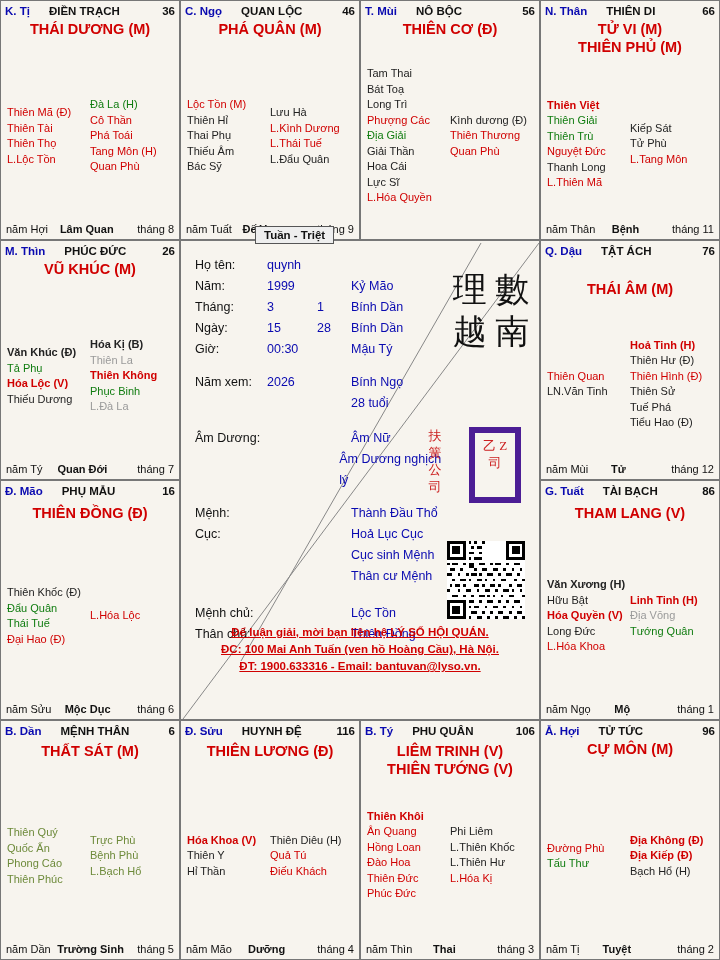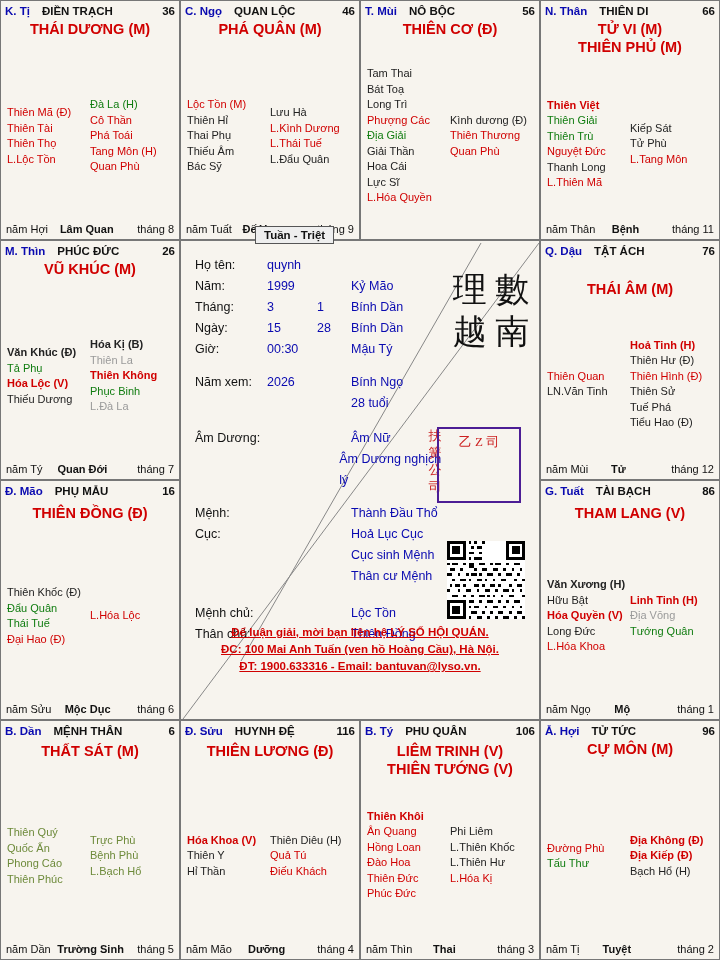--- a/index.html
+++ b/index.html
@@ -36,21 +36,21 @@
     white-space: nowrap;
   }
   
   .hdr {
     position:absolute; top:2px; left:0; right:0; height:16px;
     font-size: 11.5px;
     padding: 0 4px;
     display:flex; align-items:center;
   }
   .hdr .branch { color:#0a0ab0; font-weight:bold; }
-  .hdr .pname { color:#111; font-weight:bold; margin-left:12px; }
+  .hdr .pname { color:#111; font-weight:bold; margin-left:19px; }
   .hdr .num { margin-left:auto; color:#111; font-weight:bold; }
   .cung-name {
     position:absolute; top:20px; left:0; right:0;
     text-align:center; font-size: 14.5px; font-weight:bold; color:#d00000;
   }
   .cung-name2 {
     position:absolute; top:38px; left:0; right:0;
     text-align:center; font-size: 14.5px; font-weight:bold; color:#d00000;
   }
   .stars {
@@ -96,21 +96,21 @@
   .info-v3 { }
   .bigname {
     position:absolute; right:6px; top:28px;
     width: 84px;
     font-family: "Liberation Serif", serif;
     font-size: 34px; color:#111; line-height: 42px; text-align:center;
     z-index:3;
   }
   .seal {
     position:absolute; right:18px; top:186px;
-    width:84px; height:76px; border:2px solid #4c1d95;
+    width:52px; height:76px; border:6px solid #4c1d95;
     color:#cc2020; font-family:"Liberation Serif", serif;
     font-size:13px; line-height:17px; text-align:center;
     padding-top:4px;
     z-index:3;
   }
   .seal-side {
     position:absolute; right:96px; top:186px;
     font-family:"Liberation Serif", serif; font-size:13px; color:#cc2020;
     line-height: 17px; text-align:center; width:16px;
     z-index:3;

